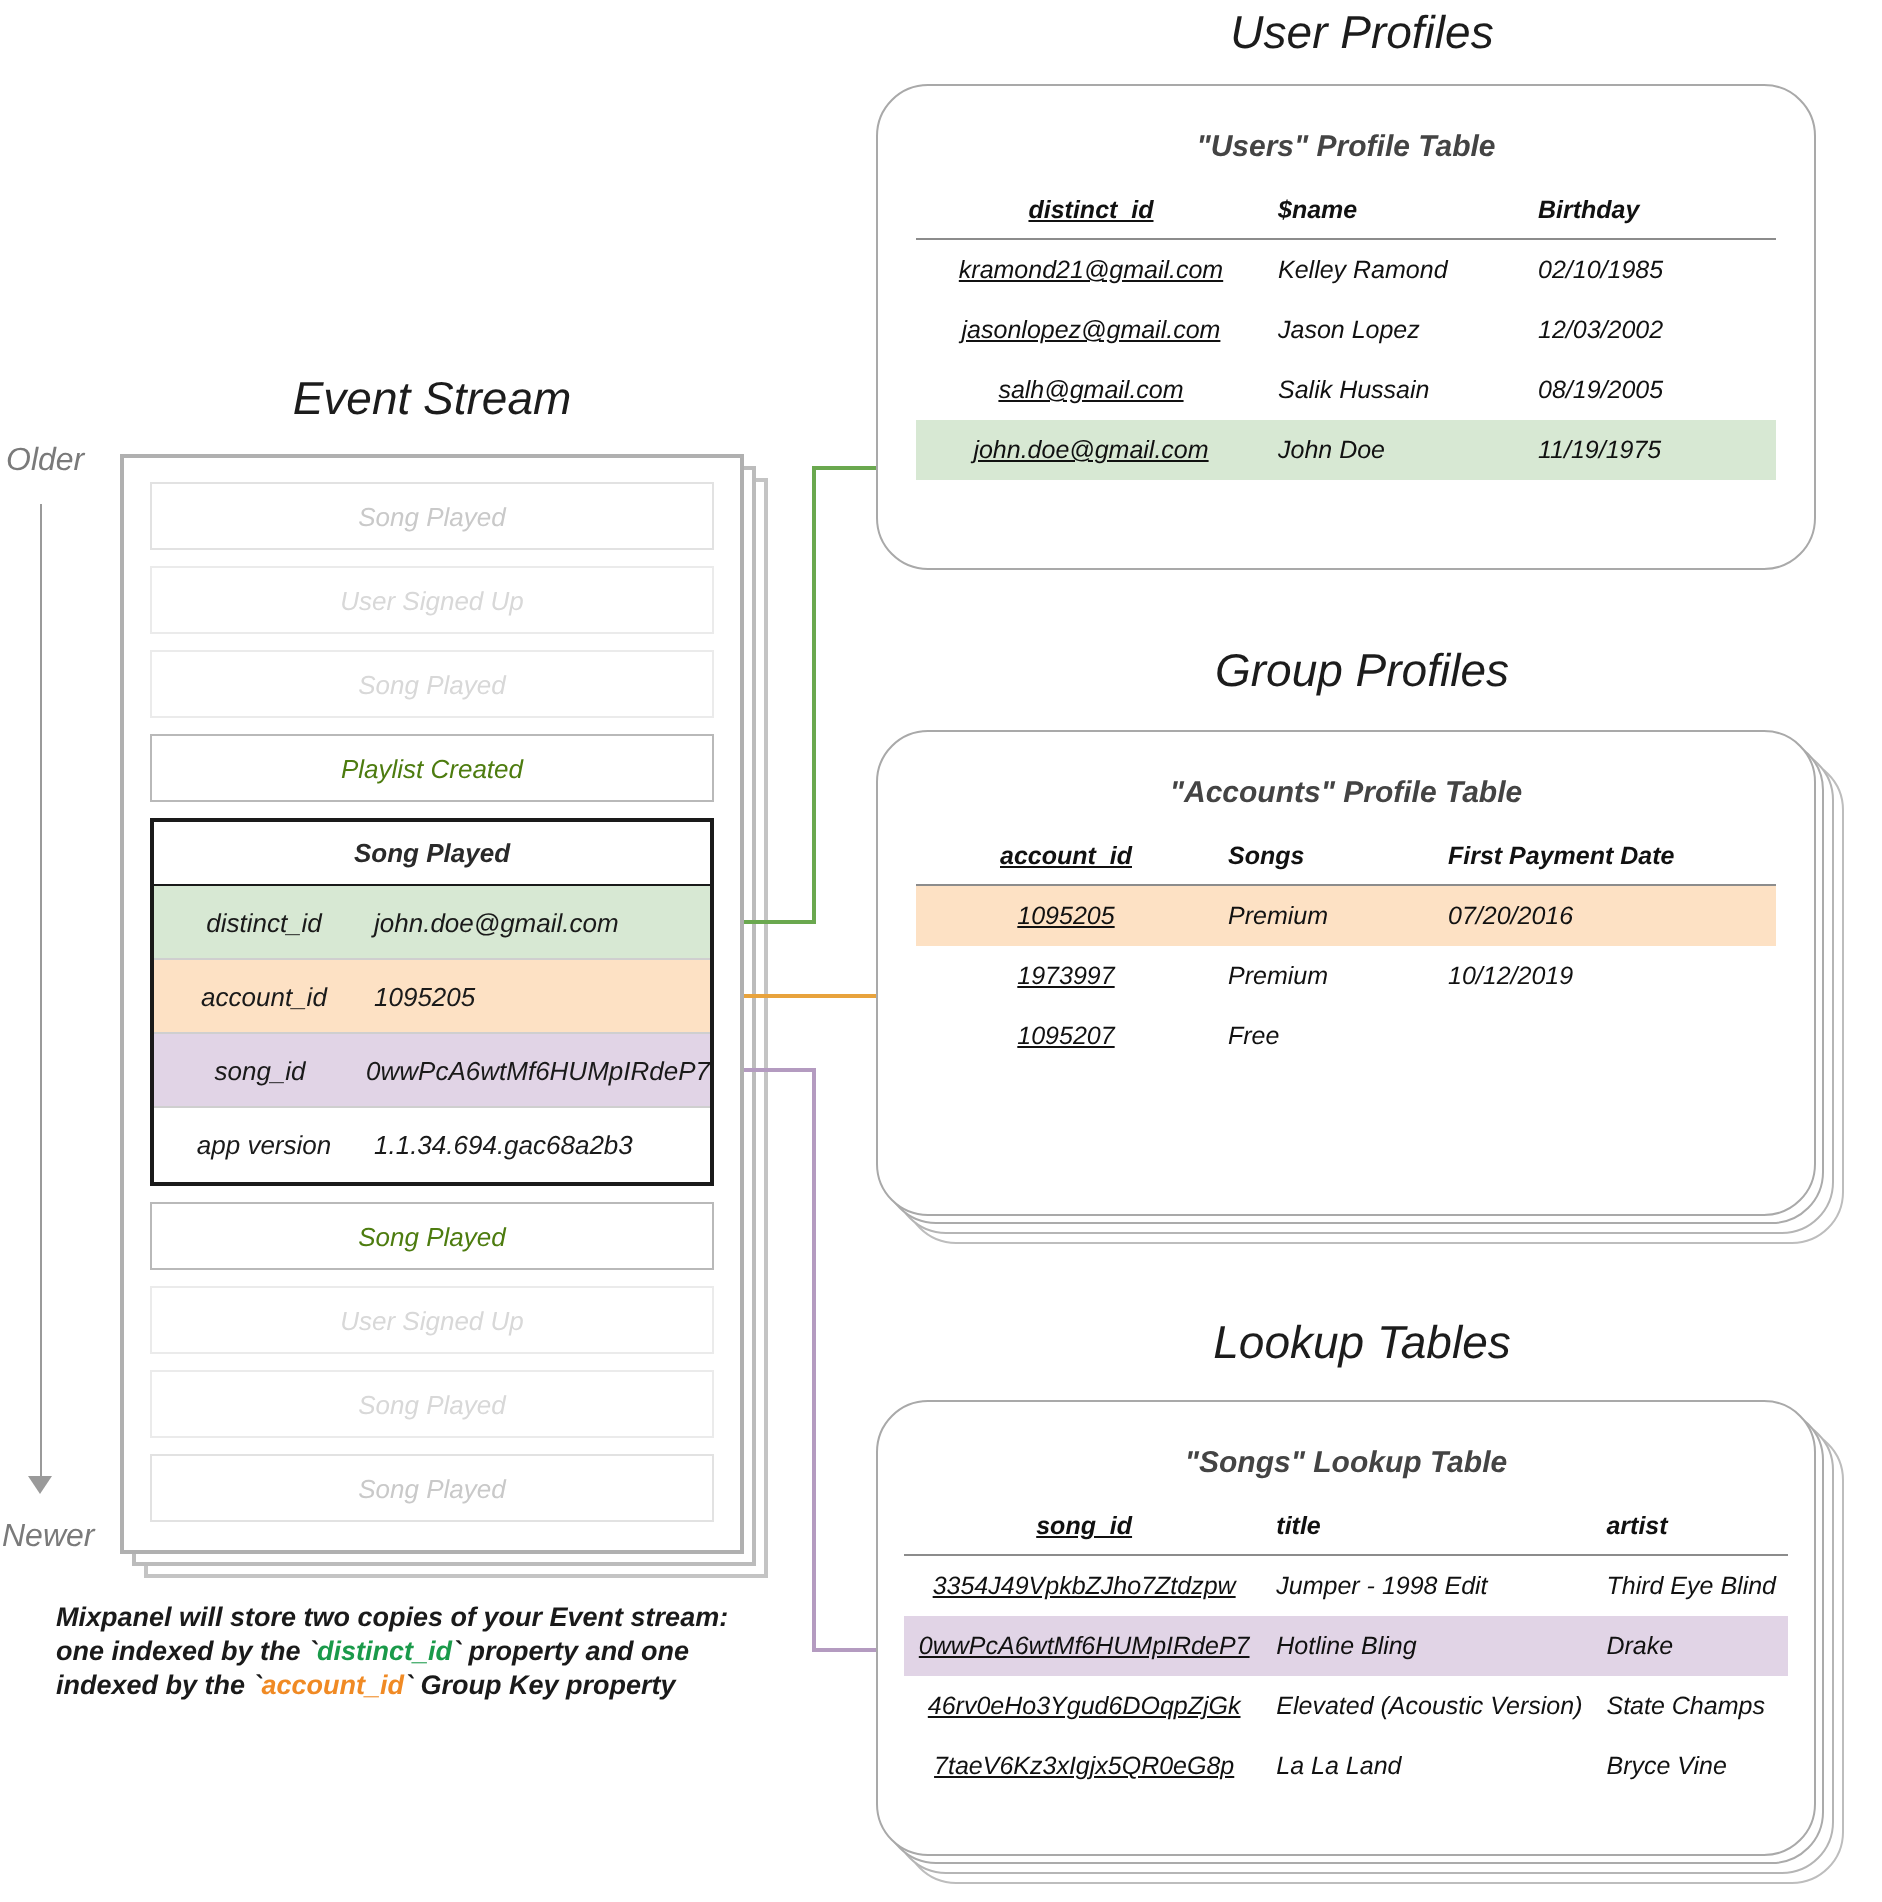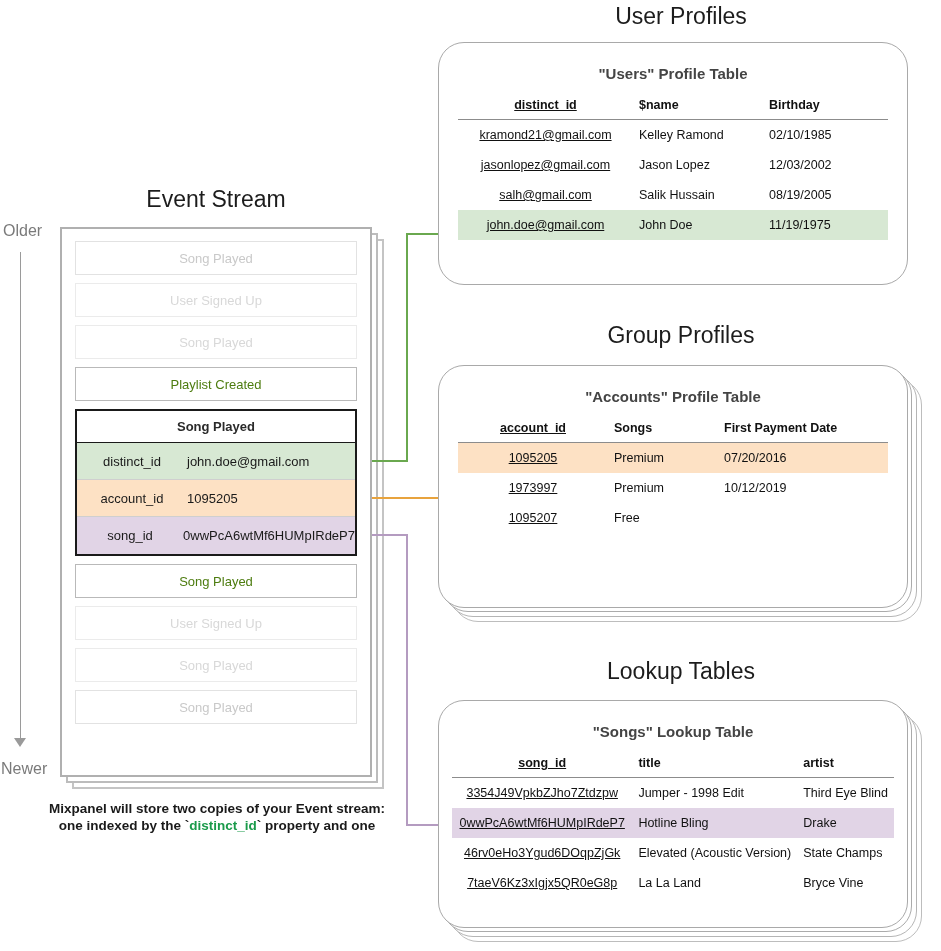--- a/index.html
+++ b/index.html
@@ -7,21 +7,21 @@
     margin: 0; padding: 0;
     background: #ffffff;
   }
   body {
     width: 941px; height: 951px;
     position: relative;
     font-family: "Liberation Sans", sans-serif;
     color: #1a1a1a;
     overflow: hidden;
   }
-  .canvas { position: absolute; inset: 0; }
+  .canvas { position: absolute; inset: 0; font-style: italic; }
 
   
   .section-title {
     position: absolute;
     font-size: 23px;
     color: #1c1c1c;
     text-align: center;
     white-space: nowrap;
     font-weight: 400;
   }
@@ -96,21 +96,21 @@
   }
   .ev-row:last-child { border-bottom: none; }
   .ev-row .k { width: 110px; text-align: center; color: #1a1a1a; }
   .ev-row .v { flex: 1; color: #1a1a1a; }
 
   
   .caption {
     position: absolute;
     left: 28px; top: 800px;
     width: 378px;
-    text-align: center;
+    text-align: left;
     font-size: 13.5px;
     line-height: 17px;
     color: #1a1a1a;
     font-weight: bold;
   }
   .caption .tick-green  { color: #1a9a4a; }
   .caption .tick-orange { color: #f08a24; }
   .caption .tick        { color: #1a1a1a; }
 
   
@@ -207,34 +207,41 @@
         <span class="v">john.doe@gmail.com</span>
       </div>
       <div class="ev-row" style="background:#fde1c4;">
         <span class="k">account_id</span>
         <span class="v">1095205</span>
       </div>
       <div class="ev-row" style="background:#e1d4e6;">
         <span class="k">song_id</span>
         <span class="v">0wwPcA6wtMf6HUMpIRdeP7</span>
       </div>
+      <div class="ev-row" style="background:#ffffff;">
+        <span class="k">app version</span>
+        <span class="v">1.1.34.694.gac68a2b3</span>
+      </div>
     </div>
 
     <div>
       <div class="ev">Song Played</div>
       <div class="ev faded">User Signed Up</div>
       <div class="ev faded">Song Played</div>
       <div class="ev faded2">Song Played</div>
     </div>
   </div>
 
   <div class="caption">
     <div>Mixpanel will store two copies of your Event stream:</div>
     <div>
       <span>one indexed by the </span><span class="tick">`</span><span class="tick-green">distinct_id</span><span class="tick">`</span><span> property and one</span>
+    </div>
+    <div>
+      <span>indexed by the </span><span class="tick">`</span><span class="tick-orange">account_id</span><span class="tick">`</span><span> Group Key property</span>
     </div>
   </div>
 
   <div class="conn">
     <div class="seg" style="left:372px; top:460px; width:36px; height:1.6px; background:#6aa84f;"></div>
     <div class="seg" style="left:406.4px; top:233px; width:1.6px; height:228px; background:#6aa84f;"></div>
     <div class="seg" style="left:406.4px; top:233px; width:50px; height:1.6px; background:#6aa84f;"></div>
     <div class="arrow-r" style="left:455px; top:229px; border-left:9px solid #6aa84f;"></div>
   </div>
 

